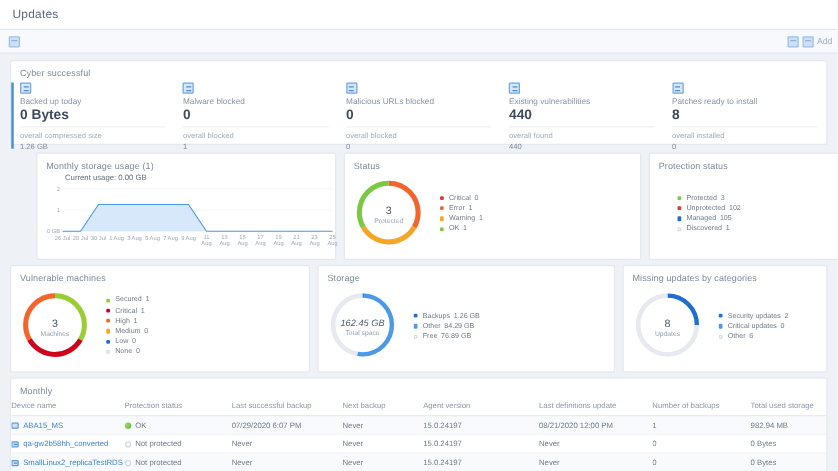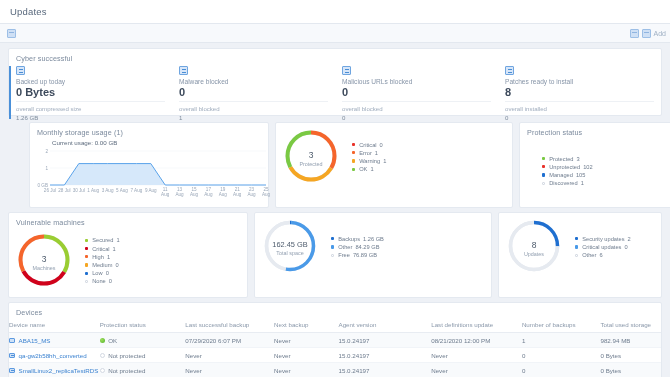--- a/index.html
+++ b/index.html
@@ -90,21 +90,21 @@
   .ylab { font-size:4.6px; fill:#9aa7b8; }
 
   
   .donut-row { display:flex; align-items:center; height:70px; padding-left:8px; }
   .donut-holder { position: relative; flex: none; }
   .donut-center {
     position:absolute; left:0; right:0; top:50%; transform: translateY(-50%);
     text-align:center;
   }
   .dc-num { font-size: 8.5px; color:#4c5a6b; }
-  .dc-num.small { font-size: 7.4px; }
+  .dc-num.small { font-size: 7.4px; font-style: italic; }
   .dc-lbl { font-size: 5.4px; color:#93a0b1; margin-top:1px; }
   .legend { margin-left: 14px; }
   .leg-item { display:flex; align-items:center; margin-bottom:2.2px; }
   .leg-dot { width:3.2px; height:3.2px; border-radius:1px; margin-right:4px; flex:none; }
   .leg-dot.hollow { background: #ffffff !important; border:1px solid #d5dbe3; }
   .leg-txt { font-size:5.7px; color:#6d7b8d; white-space:nowrap; }
   .leg-val { font-size:5.7px; color:#6d7b8d; margin-left:3px; }
 
   
   #devices { position:absolute; left:8px; top:302px; width:654px; height:80px; overflow:hidden; }
@@ -182,20 +182,31 @@
         <div class="kpi">
           <div class="kpi-ico">
             <i></i>
             <i></i>
           </div>
           <div class="kpi-cap">Malicious URLs blocked</div>
           <div class="kpi-val">0</div>
           <div class="kpi-sep"></div>
           <div class="kpi-sub">overall blocked</div>
           <div class="kpi-sub2">0</div>
+        </div>
+        <div class="kpi">
+          <div class="kpi-ico">
+            <i></i>
+            <i></i>
+          </div>
+          <div class="kpi-cap">Existing vulnerabilities</div>
+          <div class="kpi-val">440</div>
+          <div class="kpi-sep"></div>
+          <div class="kpi-sub">overall found</div>
+          <div class="kpi-sub2">440</div>
         </div>
         <div class="kpi">
           <div class="kpi-ico">
             <i></i>
             <i></i>
           </div>
           <div class="kpi-cap">Patches ready to install</div>
           <div class="kpi-val">8</div>
           <div class="kpi-sep"></div>
           <div class="kpi-sub">overall installed</div>
@@ -241,20 +252,21 @@
             <text class="xlab" x="207.2" y="59" text-anchor="middle">Aug</text>
             <text class="xlab" x="221.6" y="54" text-anchor="middle">23</text>
             <text class="xlab" x="221.6" y="59" text-anchor="middle">Aug</text>
             <text class="xlab" x="236" y="54" text-anchor="middle">25</text>
             <text class="xlab" x="236" y="59" text-anchor="middle">Aug</text>
           </svg>
       </div>
     </div>
 
     <div class="panel card-mid">
+      <div class="panel-title">Status</div>
       <div class="donut-row">
         <div class="donut-holder">
           <svg width="54" height="54" id="donut-status">
               <circle cx="27" cy="27" r="23.5" fill="none" stroke="#e6eaf0" stroke-width="4"></circle>
               <circle cx="27" cy="27" r="23.5" fill="none" stroke="#f5652b" stroke-width="4" stroke-dasharray="49.21828490624009 98.4365698124802" stroke-dashoffset="0" transform="rotate(-90 27 27)"></circle>
               <circle cx="27" cy="27" r="23.5" fill="none" stroke="#f5a623" stroke-width="4" stroke-dasharray="49.21828490624009 98.4365698124802" stroke-dashoffset="-49.21828490624009" transform="rotate(-90 27 27)"></circle>
               <circle cx="27" cy="27" r="23.5" fill="none" stroke="#7ac943" stroke-width="4" stroke-dasharray="49.21828490624009 98.4365698124802" stroke-dashoffset="-98.43656981248019" transform="rotate(-90 27 27)"></circle>
             </svg>
           <div class="donut-center">
             <div class="dc-num">3</div>
@@ -361,20 +373,21 @@
             <div class="leg-item">
               <span class="leg-dot hollow" style="background:#ffffff"></span>
               <span class="leg-txt">None</span>
               <span class="leg-val">0</span>
             </div>
           </div>
       </div>
     </div>
 
     <div class="panel card-mid">
+      <div class="panel-title">Storage</div>
       <div class="donut-row">
         <div class="donut-holder">
           <svg width="54" height="54" id="donut-stor">
               <circle cx="27" cy="27" r="23.5" fill="none" stroke="#e6eaf0" stroke-width="3.5"></circle>
               <circle cx="27" cy="27" r="23.5" fill="none" stroke="#1f6fd0" stroke-width="3.5" stroke-dasharray="1.1453159132331172 146.50953880548718" stroke-dashoffset="0" transform="rotate(-90 27 27)"></circle>
               <circle cx="27" cy="27" r="23.5" fill="none" stroke="#4a9ae8" stroke-width="3.5" stroke-dasharray="76.61799867176147 71.03685604695882" stroke-dashoffset="-1.1453159132331172" transform="rotate(-90 27 27)"></circle>
               <circle cx="27" cy="27" r="23.5" fill="none" stroke="#e6eaf0" stroke-width="3.5" stroke-dasharray="69.89154013372571 77.76331458499457" stroke-dashoffset="-77.76331458499459" transform="rotate(-90 27 27)"></circle>
             </svg>
           <div class="donut-center">
             <div class="dc-num small">162.45 GB</div>
@@ -395,20 +408,21 @@
             <div class="leg-item">
               <span class="leg-dot hollow" style="background:#ffffff"></span>
               <span class="leg-txt">Free</span>
               <span class="leg-val">76.89 GB</span>
             </div>
           </div>
       </div>
     </div>
 
     <div class="panel card-nar">
+      <div class="panel-title">Missing updates by categories</div>
       <div class="donut-row">
         <div class="donut-holder">
           <svg width="54" height="54" id="donut-upd">
               <circle cx="27" cy="27" r="23.5" fill="none" stroke="#e6eaf0" stroke-width="3.5"></circle>
               <circle cx="27" cy="27" r="23.5" fill="none" stroke="#1f6fd0" stroke-width="3.5" stroke-dasharray="36.91371367968007 110.74114103904022" stroke-dashoffset="0" transform="rotate(-90 27 27)"></circle>
               <circle cx="27" cy="27" r="23.5" fill="none" stroke="#e6eaf0" stroke-width="3.5" stroke-dasharray="110.74114103904022 36.91371367968007" stroke-dashoffset="-36.91371367968007" transform="rotate(-90 27 27)"></circle>
             </svg>
           <div class="donut-center">
             <div class="dc-num">8</div>
             <div class="dc-lbl">Updates</div>
@@ -429,21 +443,21 @@
               <span class="leg-dot hollow" style="background:#ffffff"></span>
               <span class="leg-txt">Other</span>
               <span class="leg-val">6</span>
             </div>
           </div>
       </div>
     </div>
   </div>
 
   <div class="panel" id="devices">
-    <div class="panel-title">Devices</div>
+    <div class="panel-title">Monthly</div>
     <table>
       <thead>
           <tr id="dev-head">
             <th class="col-name">Device name</th>
             <th class="col-prot">Protection status</th>
             <th class="col-lsb">Last successful backup</th>
             <th class="col-nb">Next backup</th>
             <th class="col-av">Agent version</th>
             <th class="col-ldu">Last definitions update</th>
             <th class="col-numb">Number of backups</th>

